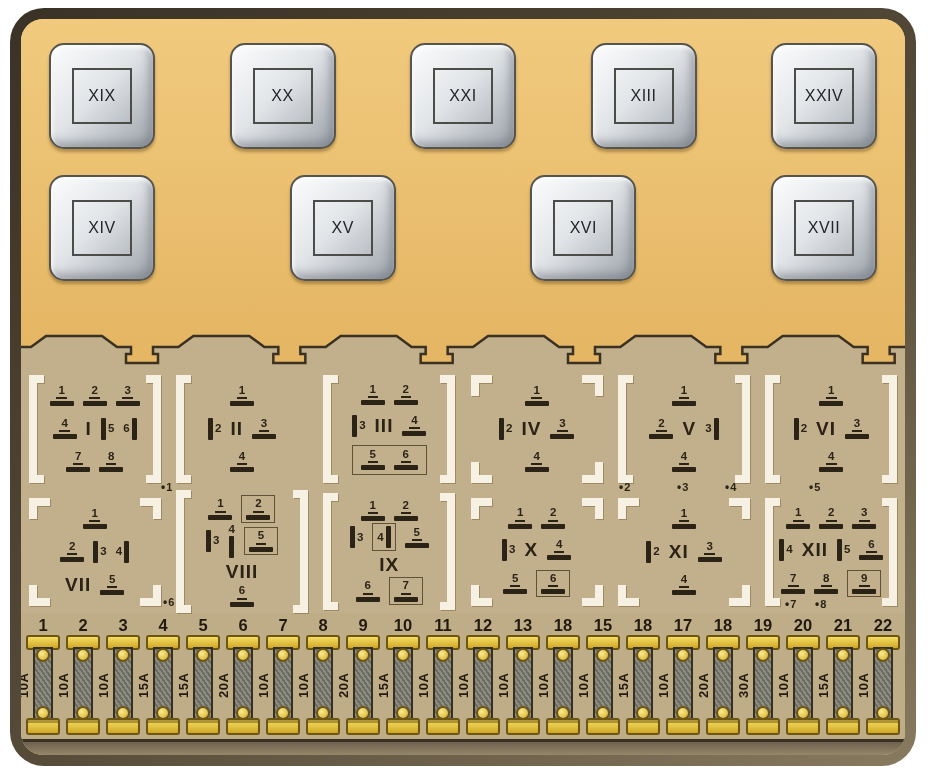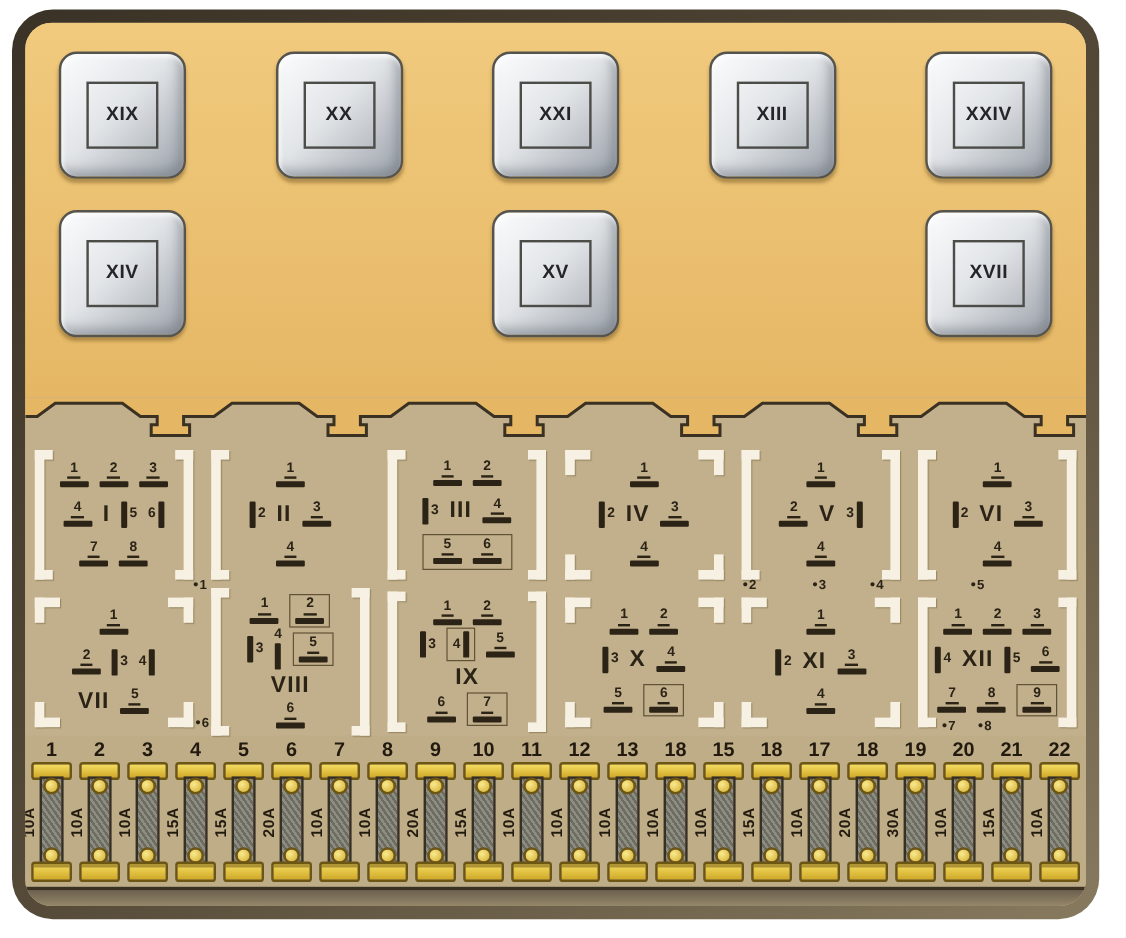--- a/index.html
+++ b/index.html
@@ -16,21 +16,21 @@
   
   .relay-section{height:312px;background:linear-gradient(var(--top-bg-1),var(--top-bg-2));flex:0 0 auto;}
   .relay-row{display:flex;justify-content:space-between;padding:0 28px;}
   .relay-row.r1{margin-top:24px;}
   .relay-row.r2{margin-top:26px;}
   .relay{width:106px;height:106px;border-radius:15px;border:2px solid var(--relay-border);box-sizing:border-box;
     background:linear-gradient(135deg,#fbfcfd 0%,#e2e5e8 45%,#9da3ab 100%);
     display:flex;align-items:center;justify-content:center;
     box-shadow:0 3px 3px rgba(105,78,28,.45), inset 2px 3px 4px rgba(255,255,255,.85), inset -4px -5px 9px rgba(105,112,122,.5);}
   .relay-box{min-width:50px;height:52px;padding:0 3px;border:2px solid #4c4c48;display:flex;align-items:center;justify-content:center;}
-  .relay-label{font-size:16px;font-weight:bold;color:#23252a;letter-spacing:.5px;}
+  .relay-label{font-size:16px;font-weight:normal;color:#23252a;letter-spacing:.5px;}
 
   
   .divider{height:36px;flex:0 0 auto;background:var(--mid-bg);line-height:0;}
   .divider svg{display:block;}
   #div-fill{fill:var(--top-bg-2);}
   #div-edge{fill:none;stroke:var(--outline);stroke-width:2.5;}
 
   
   .connector-section{height:246px;flex:0 0 auto;position:relative;background:var(--mid-bg);
     display:grid;grid-template-columns:repeat(6,1fr);grid-template-rows:123px 123px;}
@@ -122,20 +122,25 @@
                 <span class="relay-label">XIV</span>
               </div>
             </div>
             <div class="relay">
               <div class="relay-box">
                 <span class="relay-label">XV</span>
               </div>
             </div>
             <div class="relay">
               <div class="relay-box">
+                <span class="relay-label">XVI</span>
+              </div>
+            </div>
+            <div class="relay">
+              <div class="relay-box">
                 <span class="relay-label">XVII</span>
               </div>
             </div>
           </div>
       </div>
 
       <div class="divider">
         <svg width="884" height="36" viewBox="0 0 884 36">
           <path id="div-fill" d="M0,0L0,16h10l15,-11h56l15,11h14v7h-5v9h32v-9h-5v-7h15.333h10l15,-11h56l15,11h14v7h-5v9h32v-9h-5v-7h15.333h10l15,-11h56l15,11h14v7h-5v9h32v-9h-5v-7h15.333h10l15,-11h56l15,11h14v7h-5v9h32v-9h-5v-7h15.333h10l15,-11h56l15,11h14v7h-5v9h32v-9h-5v-7h15.333h10l15,-11h56l15,11h14v7h-5v9h32v-9h-5v-7h15.333L884,0Z"></path>
           <path id="div-edge" d="M0,16h10l15,-11h56l15,11h14v7h-5v9h32v-9h-5v-7h15.333h10l15,-11h56l15,11h14v7h-5v9h32v-9h-5v-7h15.333h10l15,-11h56l15,11h14v7h-5v9h32v-9h-5v-7h15.333h10l15,-11h56l15,11h14v7h-5v9h32v-9h-5v-7h15.333h10l15,-11h56l15,11h14v7h-5v9h32v-9h-5v-7h15.333h10l15,-11h56l15,11h14v7h-5v9h32v-9h-5v-7h15.333"></path>

